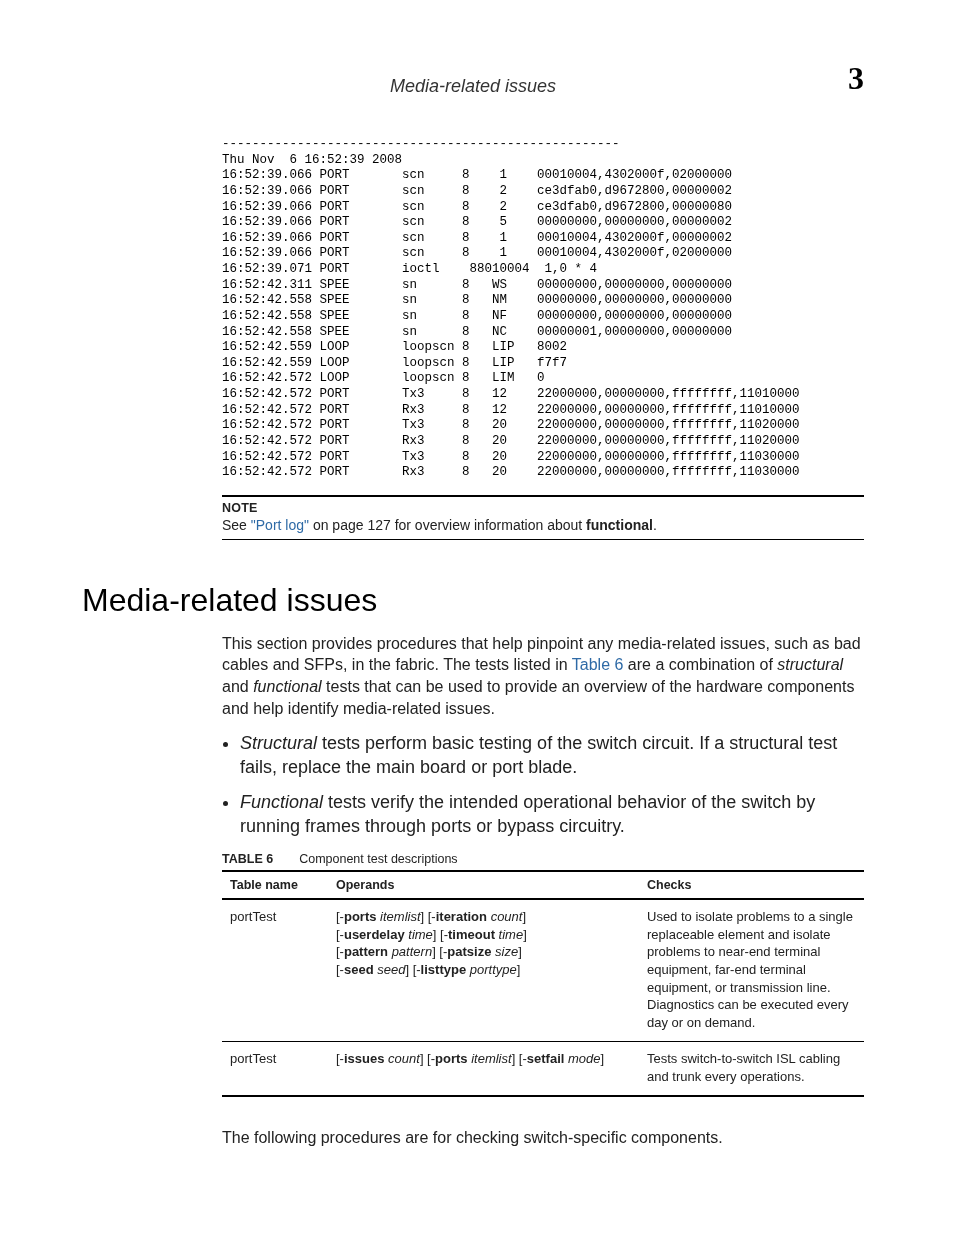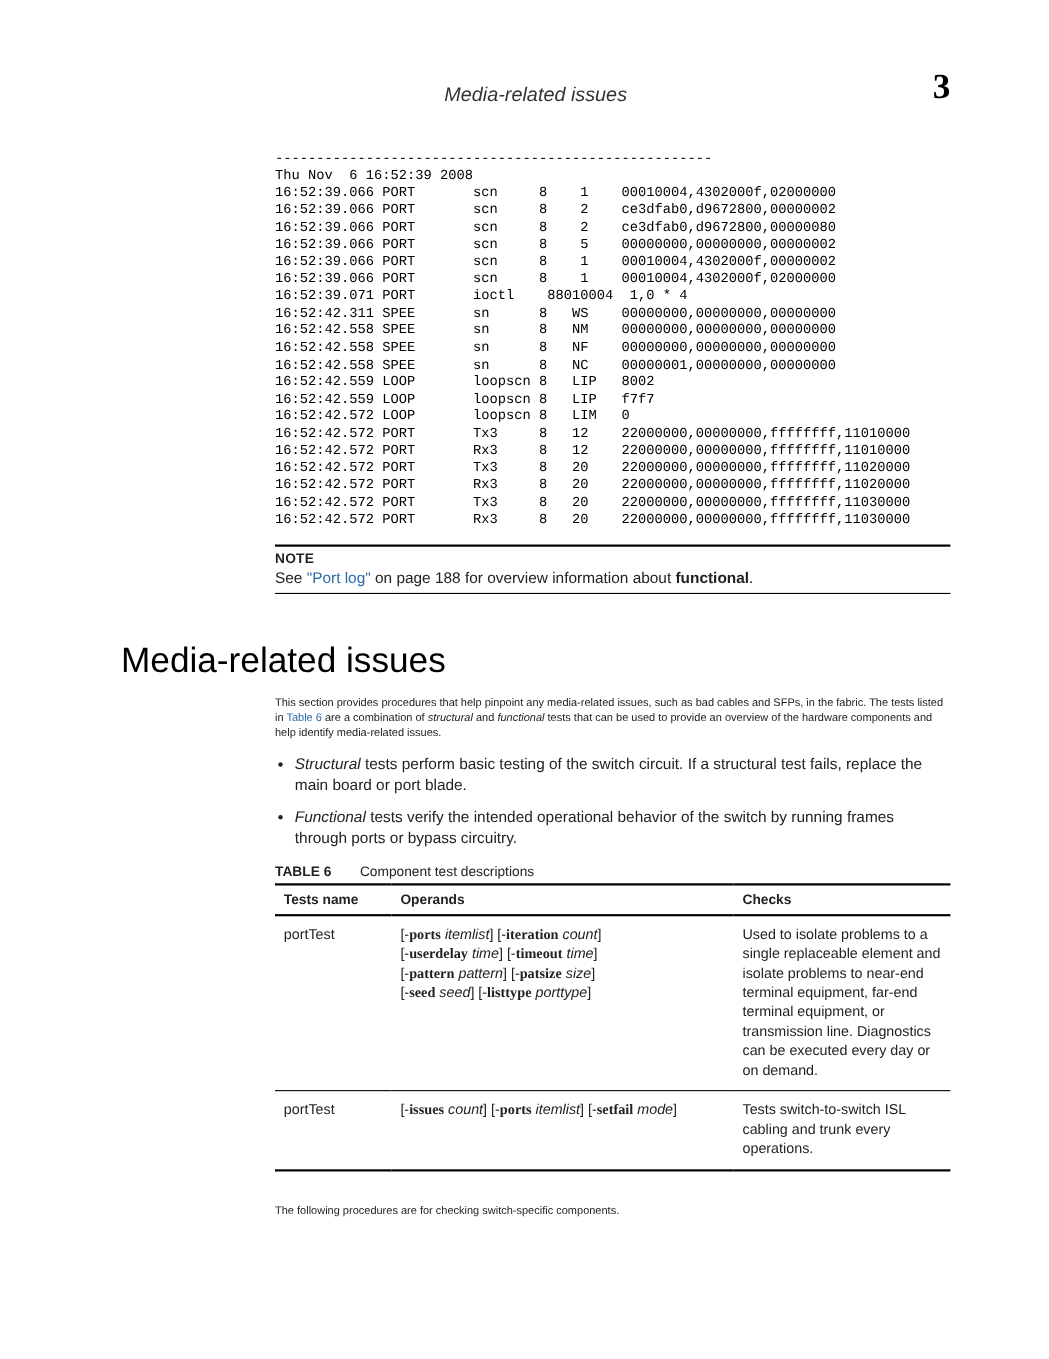--- a/index.html
+++ b/index.html
@@ -13,21 +13,21 @@
     background:#fff;
     color:var(--ink);
     font-family: Arial, Helvetica, sans-serif;
     font-size:14px;
   }
   .page {
     width:954px;
     min-height:1235px;
     margin:0 auto;
     box-sizing:border-box;
-    padding:60px 90px 40px 110px;
+    padding:60px 90px 40px 82px;
     position:relative;
   }
   .running-head {
     display:flex;
     justify-content:space-between;
     align-items:flex-end;
     margin-bottom:40px;
   }
   .running-head .title {
     flex:1;
@@ -70,26 +70,26 @@
   .note-text b { font-weight:700; }
 
   h1.section {
     font-family: Arial, Helvetica, sans-serif;
     font-weight:400;
     font-size:32px;
     color:#000;
     margin:42px 0 14px 0;
   }
   .body-indent { margin-left:140px; }
-  p.body { font-size:10px; line-height:1.35; margin:0 0 12px 0; }
+  p.body { font-size:16px; line-height:1.35; margin:0 0 12px 0; }
   p.body a { color:var(--accent); text-decoration:none; }
   em { font-style:italic; }
 
   ul.bullets { margin:0 0 14px 0; padding-left:18px; }
-  ul.bullets li { font-size:14px; line-height:1.35; margin:0 0 10px 0; }
+  ul.bullets li { font-size:18px; line-height:1.35; margin:0 0 10px 0; }
 
   .table-caption {
     font-size:12.5px;
     margin:4px 0 4px 0;
   }
   .table-caption b { font-weight:700; margin-right:26px; }
 
   table.comp {
     width:100%;
     border-collapse:collapse;
@@ -103,21 +103,21 @@
     border-top:2px solid #000;
     border-bottom:2px solid #000;
   }
   table.comp tbody td {
     vertical-align:top;
     padding:8px 8px 10px 8px;
     border-bottom:1px solid #000;
     line-height:1.35;
   }
   table.comp tbody tr:last-child td { border-bottom:2px solid #000; }
-  .op-bold { font-weight:700;font-family:Liberation Serif, serif; }
+  .op-bold { font-weight:700; }
   .op-ital { font-style:italic; }
 
   .col-test  { width:90px; }
   .col-ops   { width:295px; }
   .col-check { width:auto; }
 </style>
 </head>
 <body>
 
 <div class="page">
@@ -148,21 +148,21 @@
 16:52:42.572 PORT       Rx3     8   12    22000000,00000000,ffffffff,11010000
 16:52:42.572 PORT       Tx3     8   20    22000000,00000000,ffffffff,11020000
 16:52:42.572 PORT       Rx3     8   20    22000000,00000000,ffffffff,11020000
 16:52:42.572 PORT       Tx3     8   20    22000000,00000000,ffffffff,11030000
 16:52:42.572 PORT       Rx3     8   20    22000000,00000000,ffffffff,11030000</pre>
 
   <div class="note-block">
     <hr class="note-rule">
     <div class="note-label">NOTE</div>
     <div class="note-text">
-      <span>See </span><a href="#">"Port log"</a><span> on page 188 for overview information about </span><b>functional</b><span>.</span>
+      <span>See </span><a href="#">"Port log"</a><span> on page 127 for overview information about </span><b>functional</b><span>.</span>
     </div>
     <hr class="note-rule bottom">
   </div>
 
   <h1 class="section">Media-related issues</h1>
 
   <div class="body-indent">
     <p class="body">
       <span>This section provides procedures that help pinpoint any media-related issues, such as bad cables and SFPs, in the fabric. The tests listed in </span><a href="#">Table 6</a><span> are a combination of </span><em>structural</em><span> and </span><em>functional</em><span> tests that can be used to provide an overview of the hardware components and help identify media-related issues.</span>
     </p>
@@ -176,21 +176,21 @@
       </li>
     </ul>
 
     <div class="table-caption">
       <b>TABLE 6</b><span>Component test descriptions</span>
     </div>
 
     <table class="comp">
       <thead>
         <tr>
-          <th class="col-test">Tests name</th>
+          <th class="col-test">Table name</th>
           <th class="col-ops">Operands</th>
           <th class="col-check">Checks</th>
         </tr>
       </thead>
       <tbody id="rows">
           <tr>
             <td>portTest</td>
             <td><span>[-</span><span class="op-bold">ports</span><span> </span><span class="op-ital">itemlist</span><span>] [-</span><span class="op-bold">iteration</span><span> </span><span class="op-ital">count</span><span>]</span><br><span>[-</span><span class="op-bold">userdelay</span><span> </span><span class="op-ital">time</span><span>] [-</span><span class="op-bold">timeout</span><span> </span><span class="op-ital">time</span><span>]</span><br><span>[-</span><span class="op-bold">pattern</span><span> </span><span class="op-ital">pattern</span><span>] [-</span><span class="op-bold">patsize</span><span> </span><span class="op-ital">size</span><span>]</span><br><span>[-</span><span class="op-bold">seed</span><span> </span><span class="op-ital">seed</span><span>] [-</span><span class="op-bold">listtype</span><span> </span><span class="op-ital">porttype</span><span>]</span></td>
             <td>Used to isolate problems to a single replaceable element and isolate problems to near-end terminal equipment, far-end terminal equipment, or transmission line. Diagnostics can be executed every day or on demand.</td>
           </tr>

